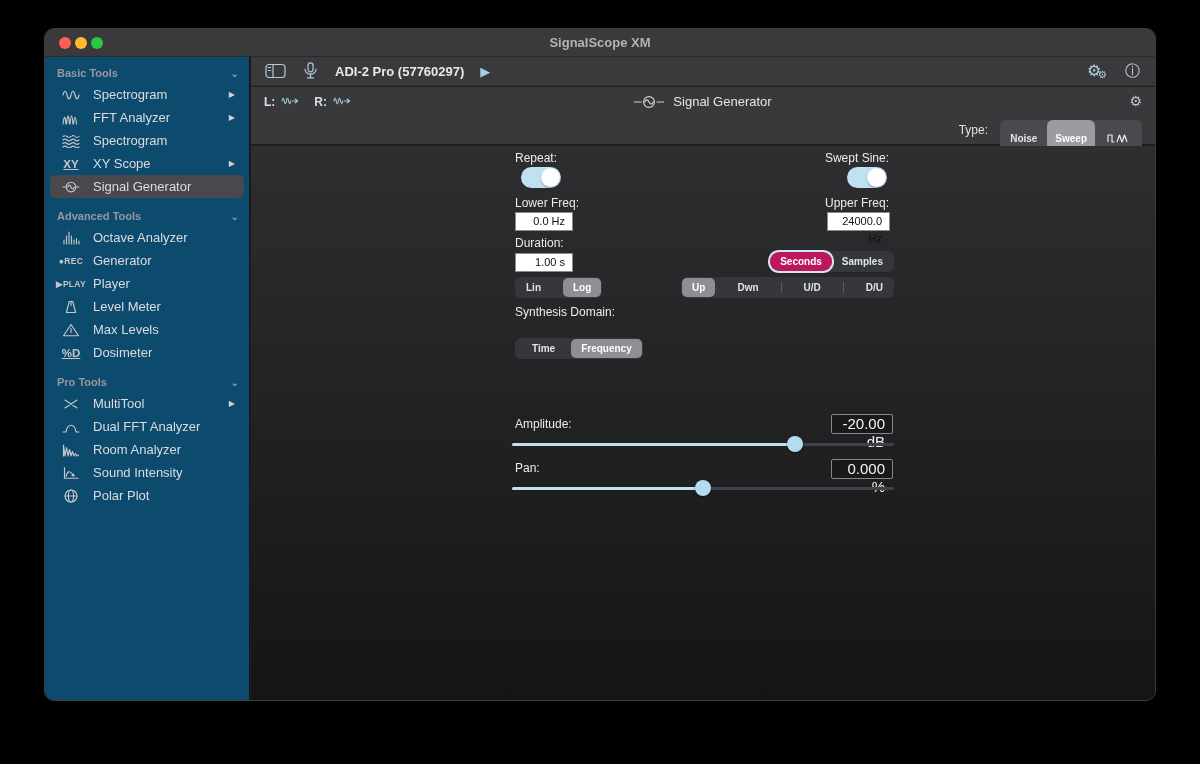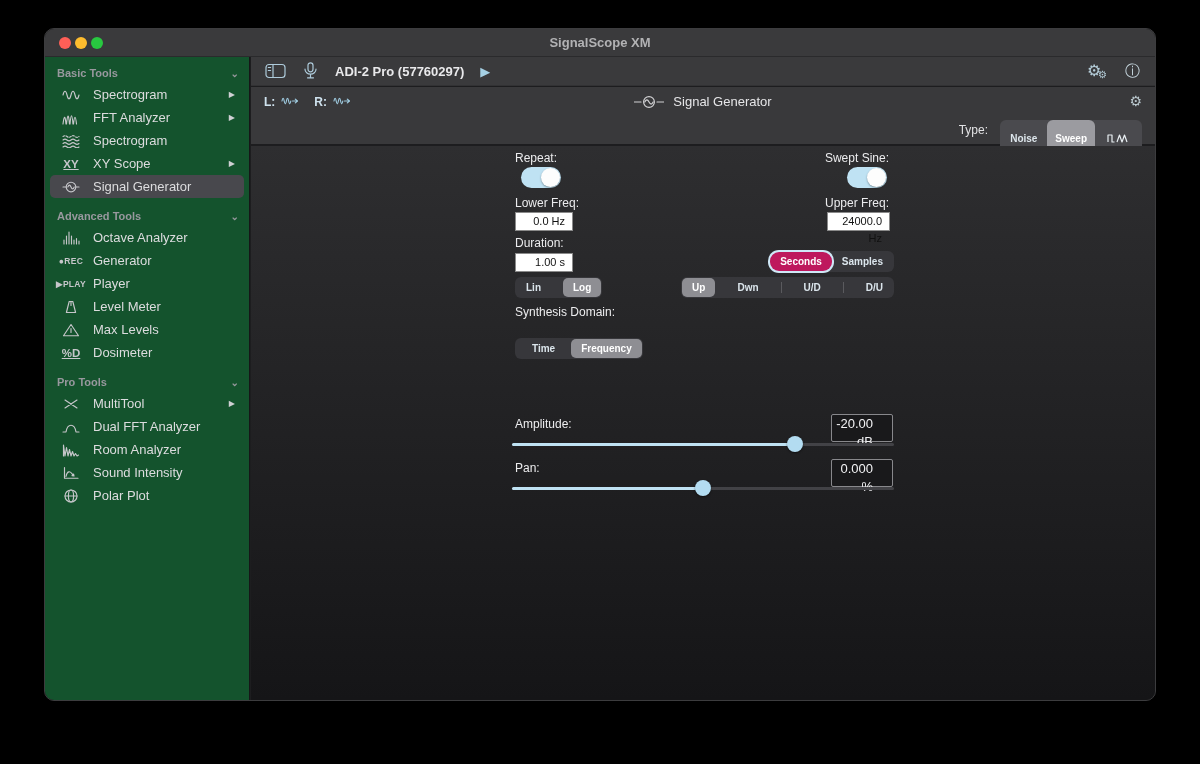--- a/index.html
+++ b/index.html
@@ -13,21 +13,21 @@
   .titlebar { position:absolute; left:0; top:0; right:0; height:28px; background:#3a3a3c;
               border-bottom:1px solid #2a2a2c; }
   .traffic { position:absolute; top:8px; width:12px; height:12px; border-radius:50%; }
   .tl-red { left:14px; background:#ff5f57; }
   .tl-yellow { left:30px; background:#febc2e; }
   .tl-green { left:46px; background:#28c840; }
   .win-title { position:absolute; left:0; right:0; top:0; height:28px; line-height:28px;
                text-align:center; font-size:13px; font-weight:bold; color:#b2b2b4; }
 
   
-  .sidebar { position:absolute; left:0; top:28px; bottom:0; width:205px; background:#14532d;
+  .sidebar { position:absolute; left:0; top:28px; bottom:0; width:205px; background:#0c4a6e;
              border-right:1px solid #161618; padding-top:5px; }
   .section-header { height:18px; margin:2px 10px 1px 12px; display:flex; align-items:center;
                     font-size:11px; font-weight:bold; color:#98989e; }
   .section-header .chev { margin-left:auto; font-size:10px; color:#98989e; }
   .sb-item { position:relative; height:23px; margin:0 5px; border-radius:5px;
              display:flex; align-items:center; color:#dcdcde; font-size:13px; cursor:default; }
   .sb-item.selected { background:#48484d; }
   .sb-icon { width:30px; margin-left:6px; display:flex; justify-content:center; align-items:center;
              color:#c6c6ca; flex:none; }
   .sb-icon svg { stroke:#c6c6ca; fill:none; stroke-width:1.15; stroke-linecap:round; stroke-linejoin:round; }
@@ -76,23 +76,23 @@
   .lbl { position:absolute; font-size:12px; color:#ececee; white-space:nowrap; }
   .r-align { text-align:right; }
 
   .toggle { position:absolute; width:40px; height:21px; border-radius:11px;
             background:#bfe2f3; }
   .toggle .knob { position:absolute; right:1px; top:1px; width:19px; height:19px; border-radius:50%;
                   background:#fdfdfd; box-shadow:0 1px 2px rgba(0,0,0,.35); }
 
   .field-white { position:absolute; height:19px; background:#fff; border:1px solid #8a8a8a;
                  color:#111; font-size:11px; line-height:17px; text-align:right; padding-right:7px; }
-  .field-dark { position:absolute; height:28px; background:#19191b; border:1px solid #88888c;
-                border-radius:2px; color:#f2f2f4; font-size:13px; line-height:18px;
-                text-align:right; padding-right:19px; }
+  .field-dark { position:absolute; height:20px; background:#19191b; border:1px solid #88888c;
+                border-radius:2px; color:#f2f2f4; font-size:15px; line-height:18px;
+                text-align:right; padding-right:7px; }
 
   .seg { position:absolute; height:21px; display:flex; align-items:center;
          background:#37373b; border-radius:6px; padding:0 1px; }
   .seg .opt { height:19px; padding:0 10px; display:flex; align-items:center; justify-content:center;
               font-size:10px; font-weight:bold; color:#dbe5ec; border-radius:5px; white-space:nowrap; }
   .seg .opt.sel { background:#8e8e93; color:#fff; }
   .seg .opt.sel-ring { background:#be185d; color:#fff; box-shadow:0 0 0 2px #cfe8f7; border-radius:9px; }
   .seg .sep { width:1px; height:11px; background:#5a5a5e; }
 
   .slider { position:absolute; height:16px; }

